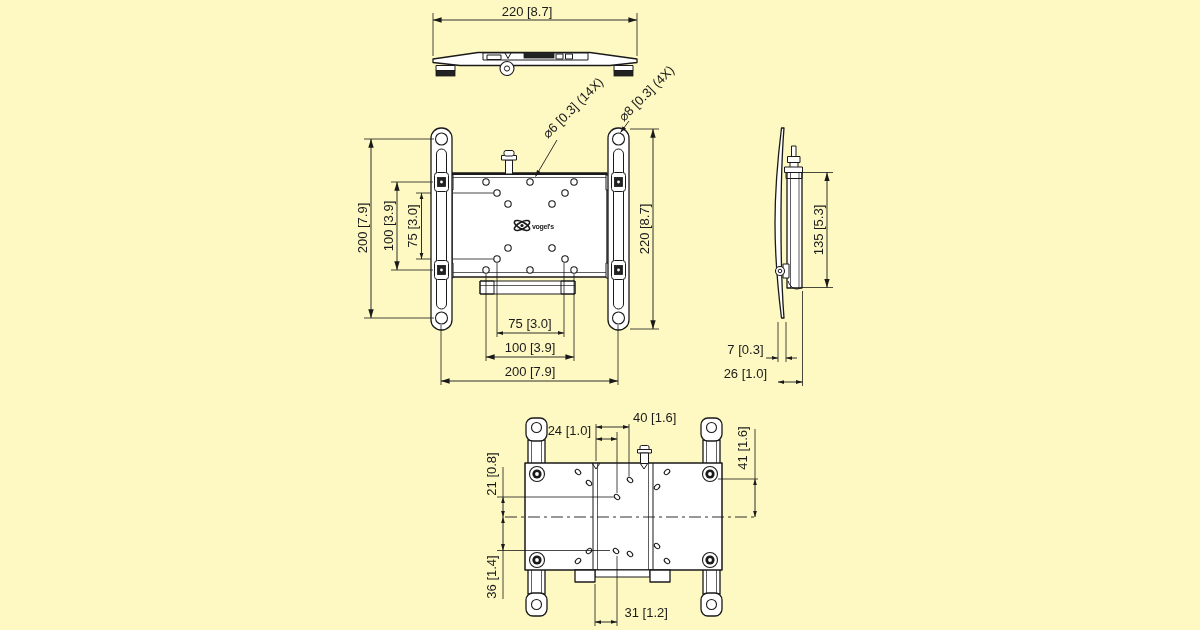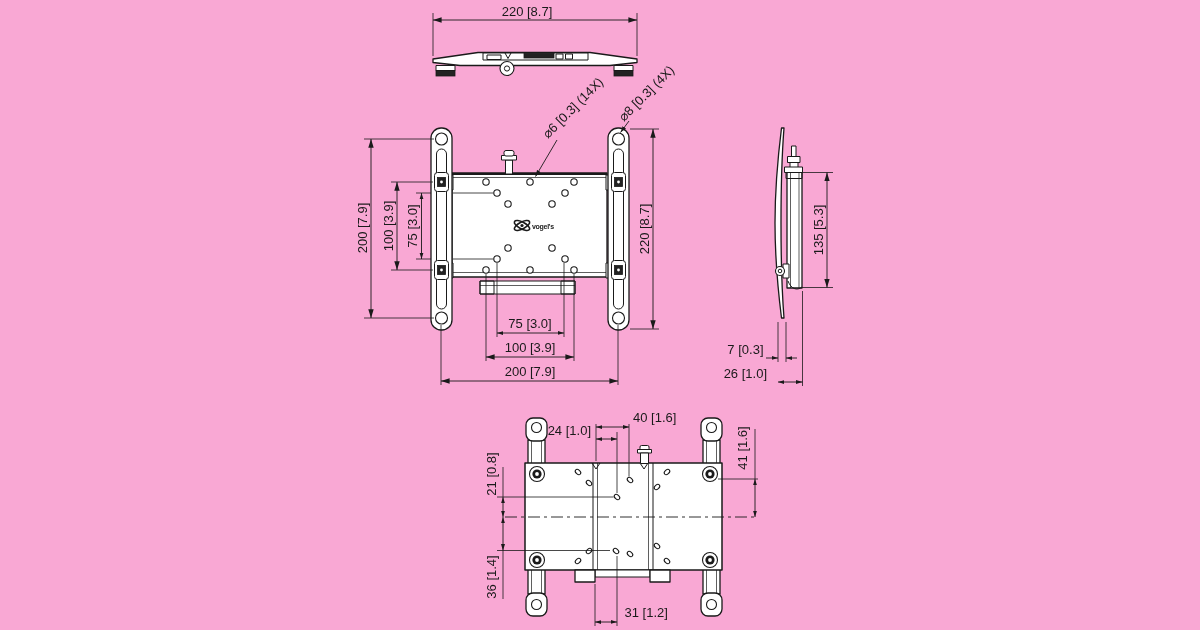--- a/index.html
+++ b/index.html
@@ -1,16 +1,16 @@
 <!DOCTYPE html>
 <html><head>
 <meta charset="utf-8">
 <style>
   html,body{margin:0;padding:0;background:#ffffff;}
-  .stage{position:relative;width:1200px;height:630px;background:#f9a8d4;overflow:hidden;
+  .stage{position:relative;width:1200px;height:630px;background:#fef9c3;overflow:hidden;
          font-family:"Liberation Sans","DejaVu Sans",sans-serif;}
   svg{display:block}
   .ol   {fill:#ffffff;stroke:#1a1a1a;stroke-width:1.3;stroke-linejoin:round;}
   .ol15 {fill:#ffffff;stroke:#1a1a1a;stroke-width:1.5;stroke-linejoin:round;}
   .ln   {fill:none;stroke:#1a1a1a;stroke-width:1;stroke-linejoin:round;}
   .lnf  {fill:#ffffff;stroke:#1a1a1a;stroke-width:1;stroke-linejoin:round;}
   .thin {fill:none;stroke:#1a1a1a;stroke-width:.7;}
   .dk   {fill:#222222;stroke:#1a1a1a;stroke-width:.8;}
   .hole {fill:#ffffff;stroke:#1a1a1a;stroke-width:1.1;}
   .ext  {fill:none;stroke:#1a1a1a;stroke-width:.8;}

